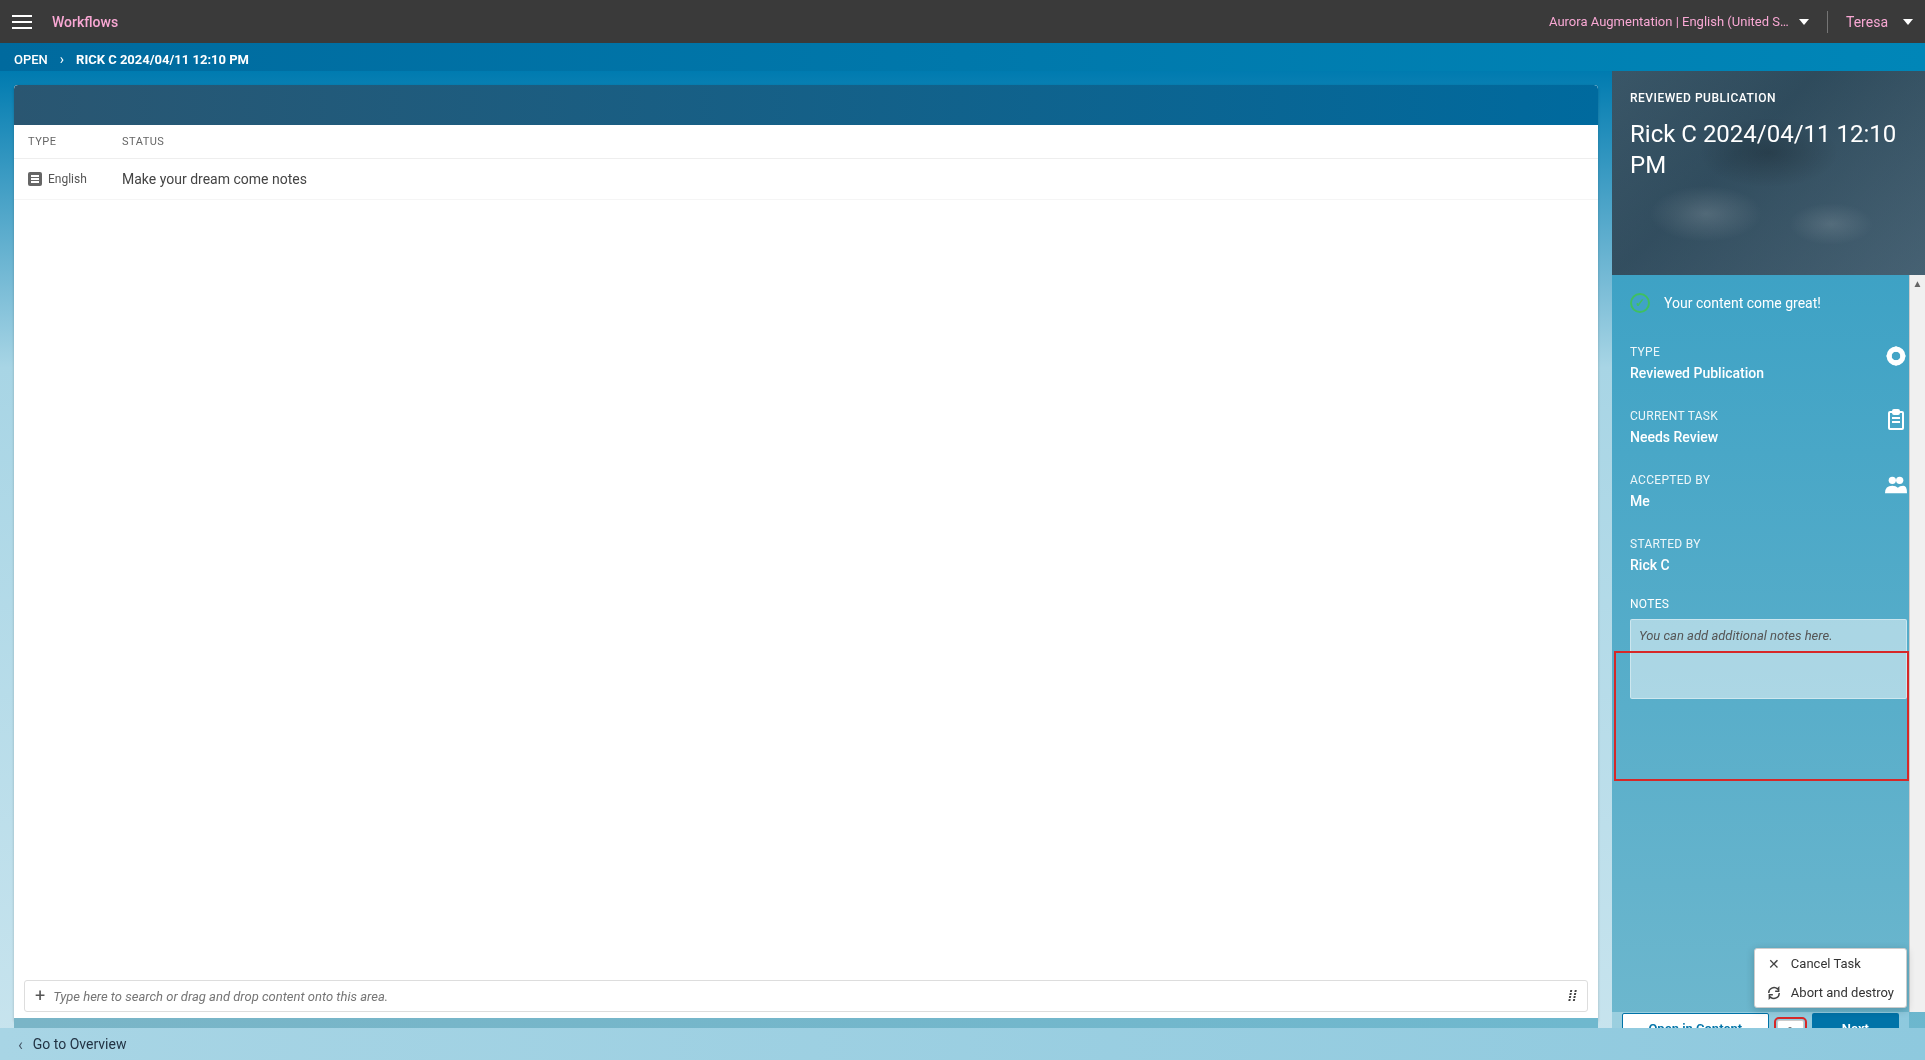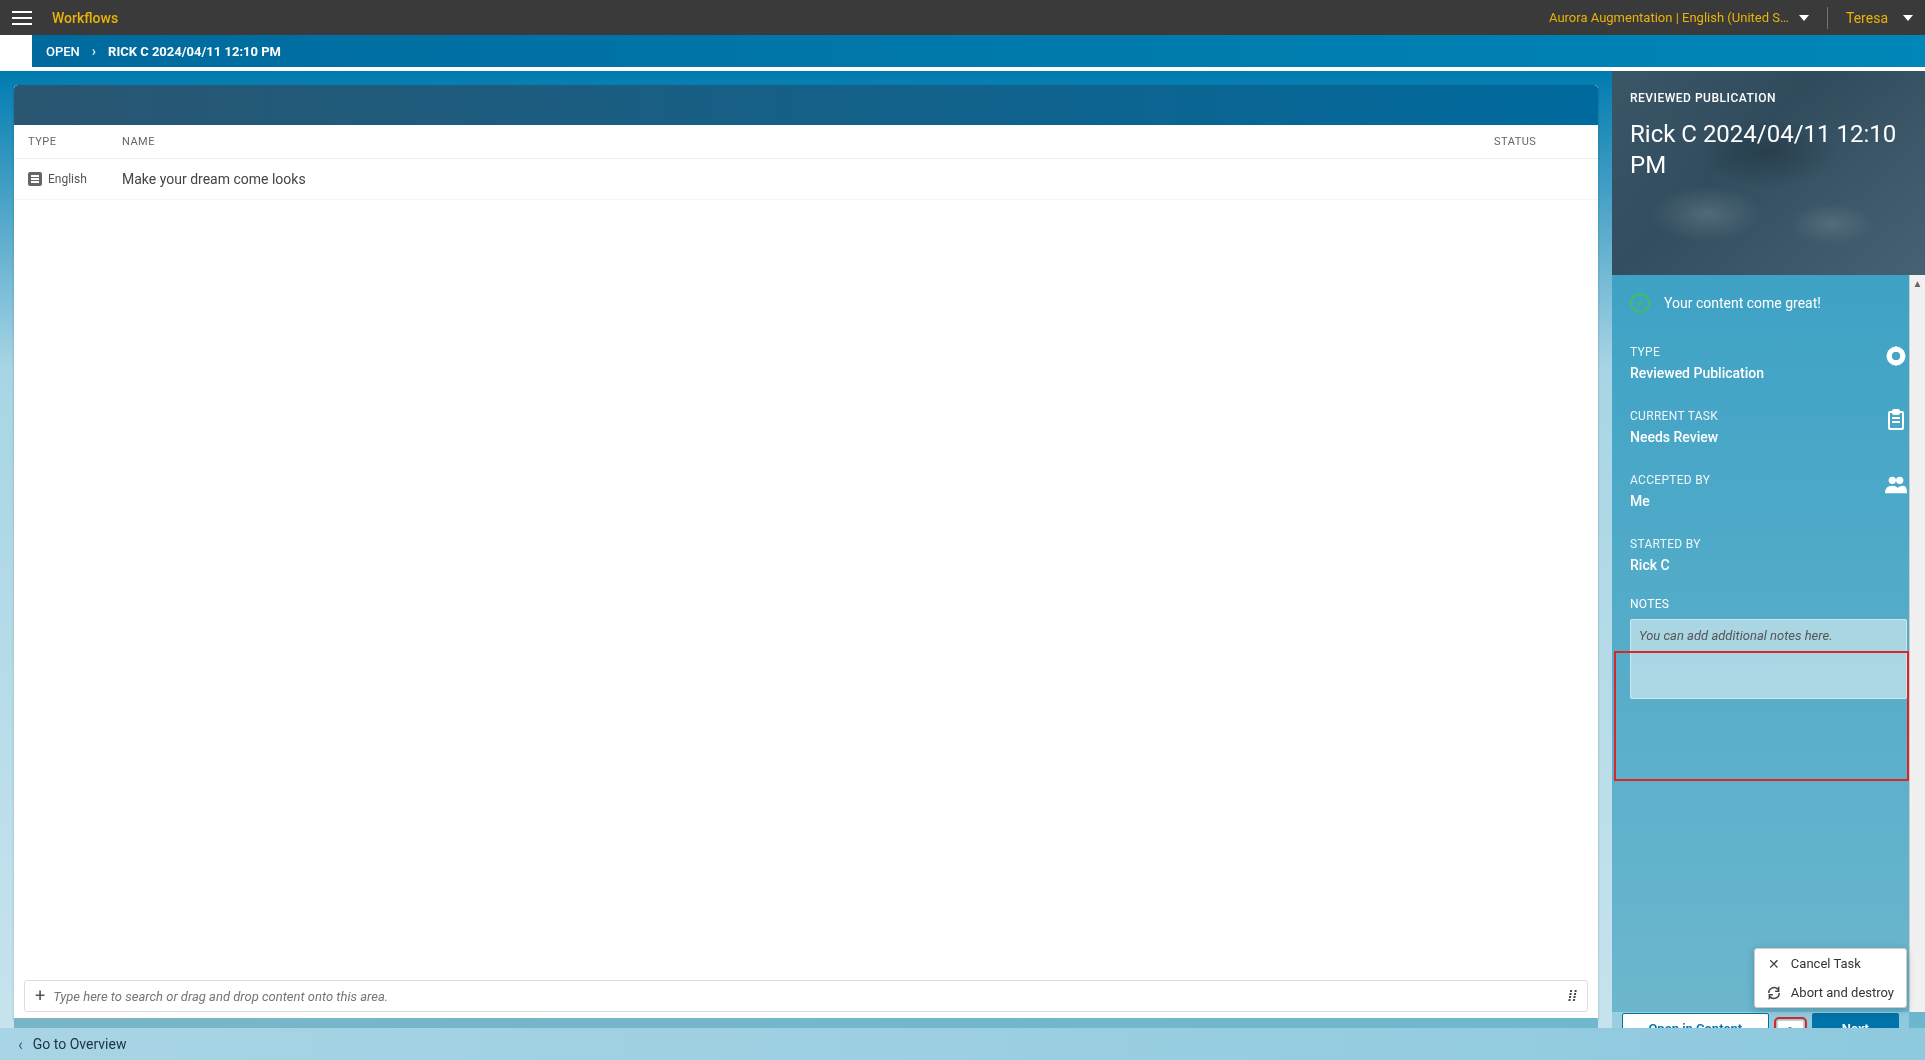--- a/index.html
+++ b/index.html
@@ -1,45 +1,44 @@
 <!DOCTYPE html>
 <html><head>
 <meta charset="utf-8">
 <style>
 * { margin: 0; padding: 0; box-sizing: border-box; font-family: -apple-system, BlinkMacSystemFont, "Segoe UI", Roboto, Arial, sans-serif; }
 html, body { width: 100%; height: 100%; overflow: hidden; }
 
 .topbar {
-  height: 35px;
+  height: 43px;
   background: #3a3a3a;
   display: flex;
   align-items: center;
   padding: 0 12px;
-  color: #eab308;
+  color: #f9a8d4;
 }
 .hamburger { width: 24px; height: 24px; display:flex; flex-direction:column; justify-content:center; gap:4px; cursor:pointer; margin-right: 16px;}
 .hamburger span { display:block; height:2px; background:#fff; width:20px;}
 .topbar-title { font-size: 14px; font-weight: 500; }
 .topbar-spacer { flex:1; }
 .topbar-right { display:flex; align-items:center; gap:18px; font-size:14px; }
 .site-selector { display:flex; align-items:center; gap:8px; cursor:pointer; max-width: 260px;}
 .site-selector-text { white-space: nowrap; overflow:hidden; text-overflow:ellipsis; font-size:13px;}
 .divider-v { width:1px; height:22px; background: rgba(255,255,255,0.3);}
 .user-selector { display:flex; align-items:center; gap:15px; cursor:pointer; font-size:14px;}
 .chev { width:0; height:0; border-left:5px solid transparent; border-right:5px solid transparent; border-top:6px solid #fff; }
 
 .breadcrumb-bar {
   height: 32px;
   background: linear-gradient(to right, #006a9e, #0086b8);
   display:flex;
   align-items:center;
   padding: 0 14px;
   color:#fff;
   font-size:13px;
-  margin-left:32px;
 }
 .breadcrumb-item { margin-right: 12px; font-weight:500;}
 .breadcrumb-sep { margin-right: 12px; font-size:14px; }
 
 .main-area {
   position: absolute;
   top: 71px;
   left: 0;
   right: 0;
   bottom: 0;
@@ -306,30 +305,29 @@
   <span class="breadcrumb-item" style="font-weight:700;">RICK C 2024/04/11 12:10 PM</span>
 </div>
 
 <div class="main-area">
 
   <div class="left-pane">
     <div class="white-panel">
       <div class="gradient-header"></div>
       <div class="table-header">
         <div class="col-type">TYPE</div>
-        <div class="col-name">NAME</div>
         <div class="col-status">STATUS</div>
       </div>
       <div class="table-body">
         <div class="table-row">
           <div class="row-type">
             <span class="article-icon"></span>
             <span>English</span>
           </div>
-          <div class="row-name">Make your dream come looks</div>
+          <div class="row-name">Make your dream come notes</div>
           <div class="row-status"></div>
         </div>
       </div>
       <div class="search-area">
         <span class="plus-icon">+</span>
         <input class="search-input" placeholder="Type here to search or drag and drop content onto this area." style="">
         <span class="bar-icon">⁞⁞</span>
       </div>
     </div>
     <div class="gradient-footer"></div>

